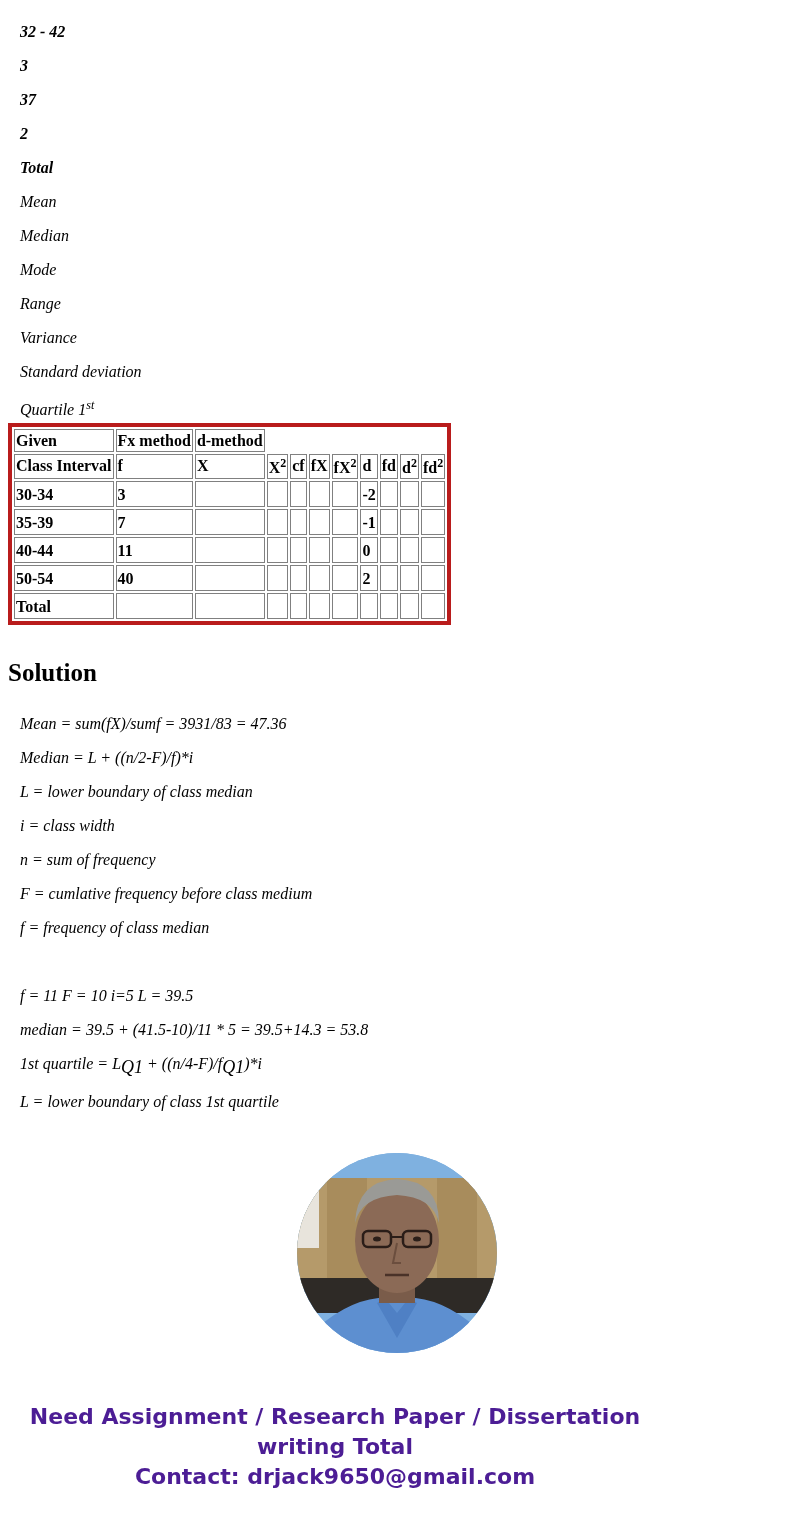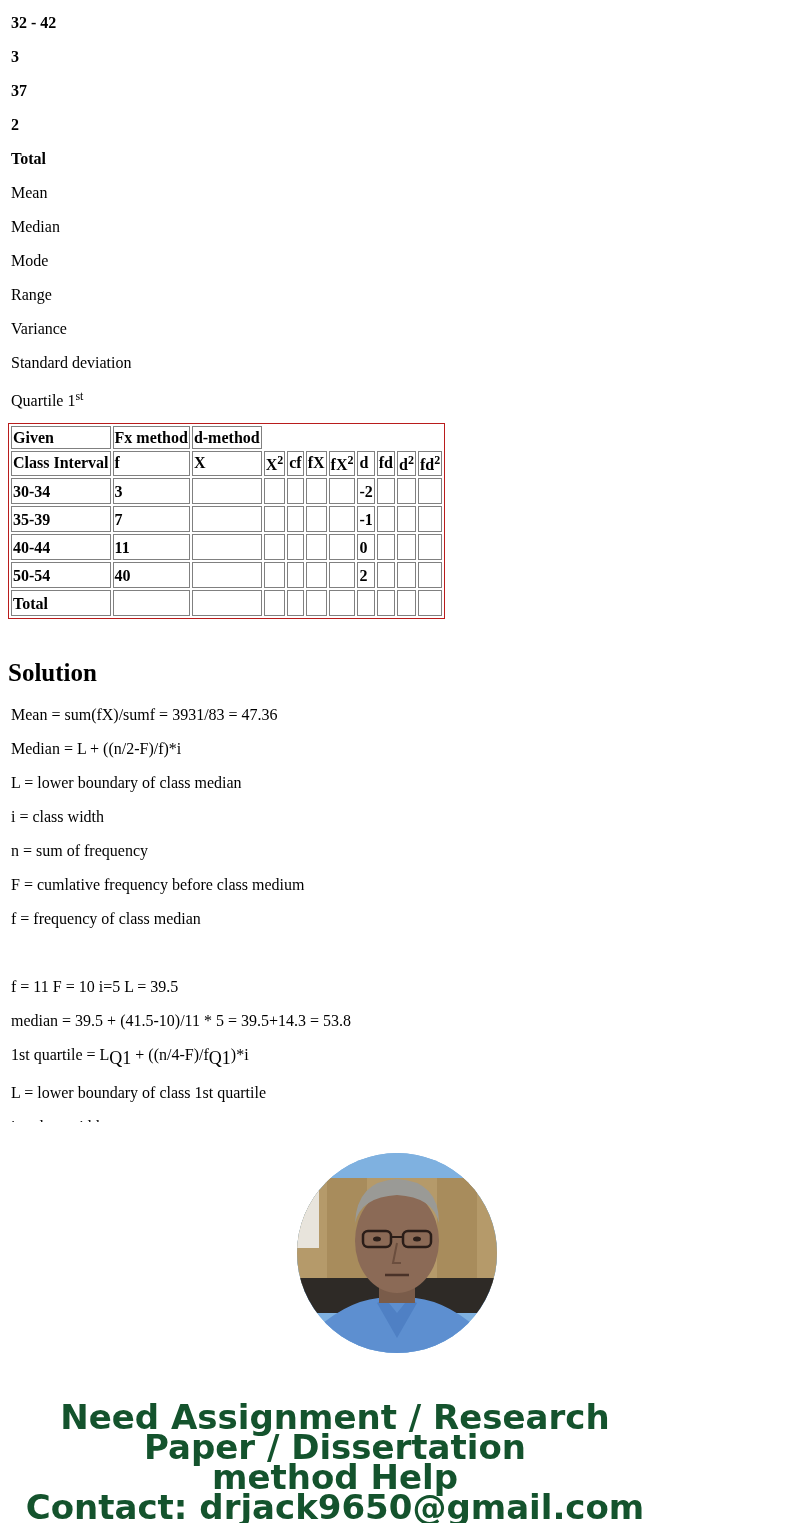--- a/index.html
+++ b/index.html
@@ -13,31 +13,31 @@
       font-size: 16px;
     }
     .content {
       position: absolute;
       left: 8px;
       top: 0;
       width: 780px;
       height: 1122px;
       overflow: hidden;
     }
-    p { margin: 3px; line-height: 18px; }
+    p { margin: 12px; line-height: 18px; font-style: italic; }
     .line { position: absolute; left: 0; white-space: nowrap; }
     .bold { font-weight: bold; }
     sup { font-size: 12px; vertical-align: super; line-height: 0; }
     sub { font-size: 18px; vertical-align: sub; line-height: 0; }
 
     table.data {
       position: absolute;
       left: 0;
       top: 423px;
-      border: 1px solid #b91c1c;
+      border: 4px solid #b91c1c;
       border-collapse: separate;
       border-spacing: 2px;
       font-weight: bold;
       font-size: 16px;
     }
     table.data td {
       border: 1px solid #808080;
       padding: 1px 1px;
       vertical-align: top;
       white-space: nowrap;
@@ -68,23 +68,23 @@
       background: #6fa6dc;
     }
     .footer {
       position: absolute;
       left: 0;
       top: 1402px;
       width: 670px;
       text-align: center;
       font-family: "DejaVu Sans", sans-serif;
       font-weight: bold;
-      font-size: 34px;
+      font-size: 22px;
       line-height: 30px;
-      color: #14532d;
+      color: #4c1d95;
     }
   </style>
 </head>
 <body>
 
 <div class="content">
   <p class="line bold" style="top:11px">32 - 42</p>
   <p class="line bold" style="top:45px">3</p>
   <p class="line bold" style="top:79px">37</p>
   <p class="line bold" style="top:113px">2</p>
@@ -230,15 +230,15 @@
     <ellipse cx="80" cy="86" rx="4" ry="2.5" fill="#2b1f1a"></ellipse>
     <ellipse cx="120" cy="86" rx="4" ry="2.5" fill="#2b1f1a"></ellipse>
 
     <path d="M100 90 L96 110 L104 110" fill="none" stroke="#6b4e3e" stroke-width="2"></path>
     <line x1="88" y1="122" x2="112" y2="122" stroke="#4a3228" stroke-width="2.5"></line>
   </svg>
 </div>
 
 <div class="footer">
   <div>Need Assignment / Research Paper / Dissertation</div>
-  <div>method Help</div>
+  <div>writing Total</div>
   <div>Contact: drjack9650@gmail.com</div>
 </div>
 
 </body></html>

